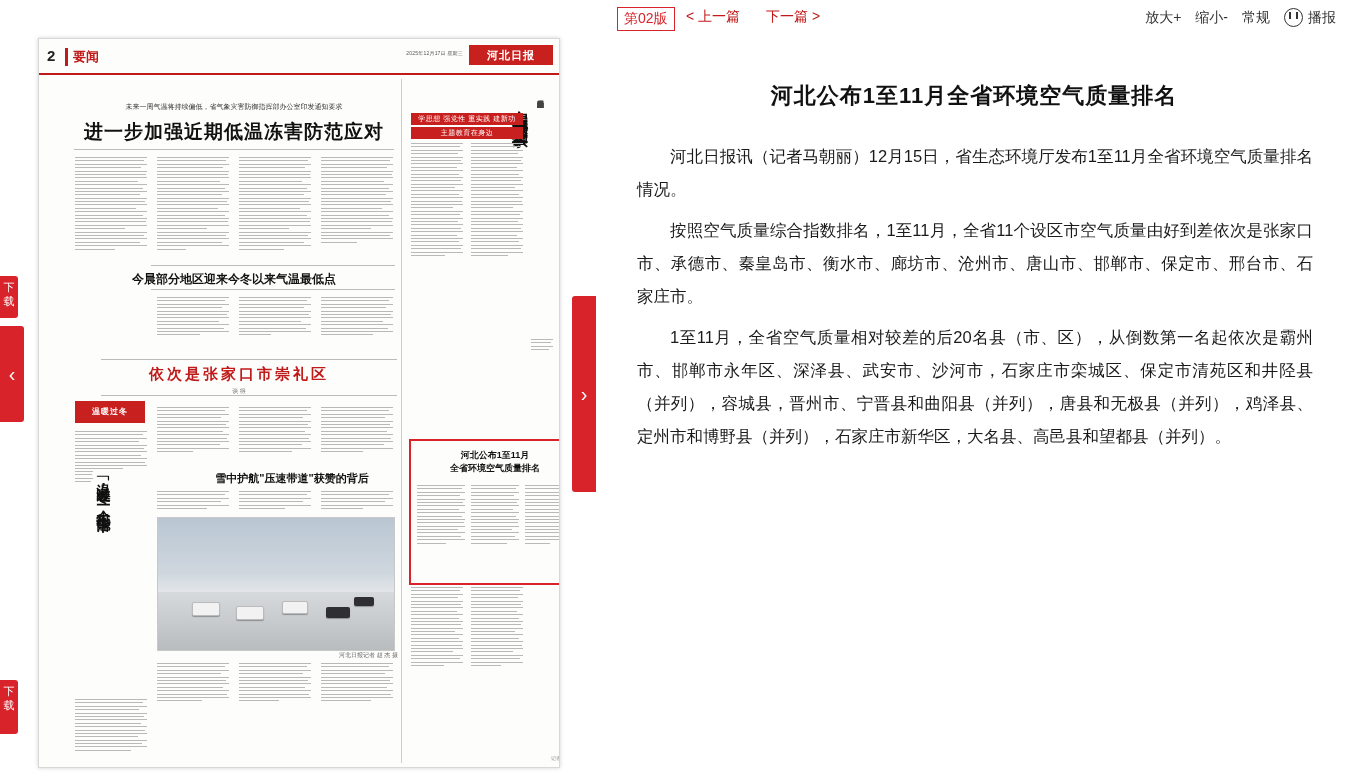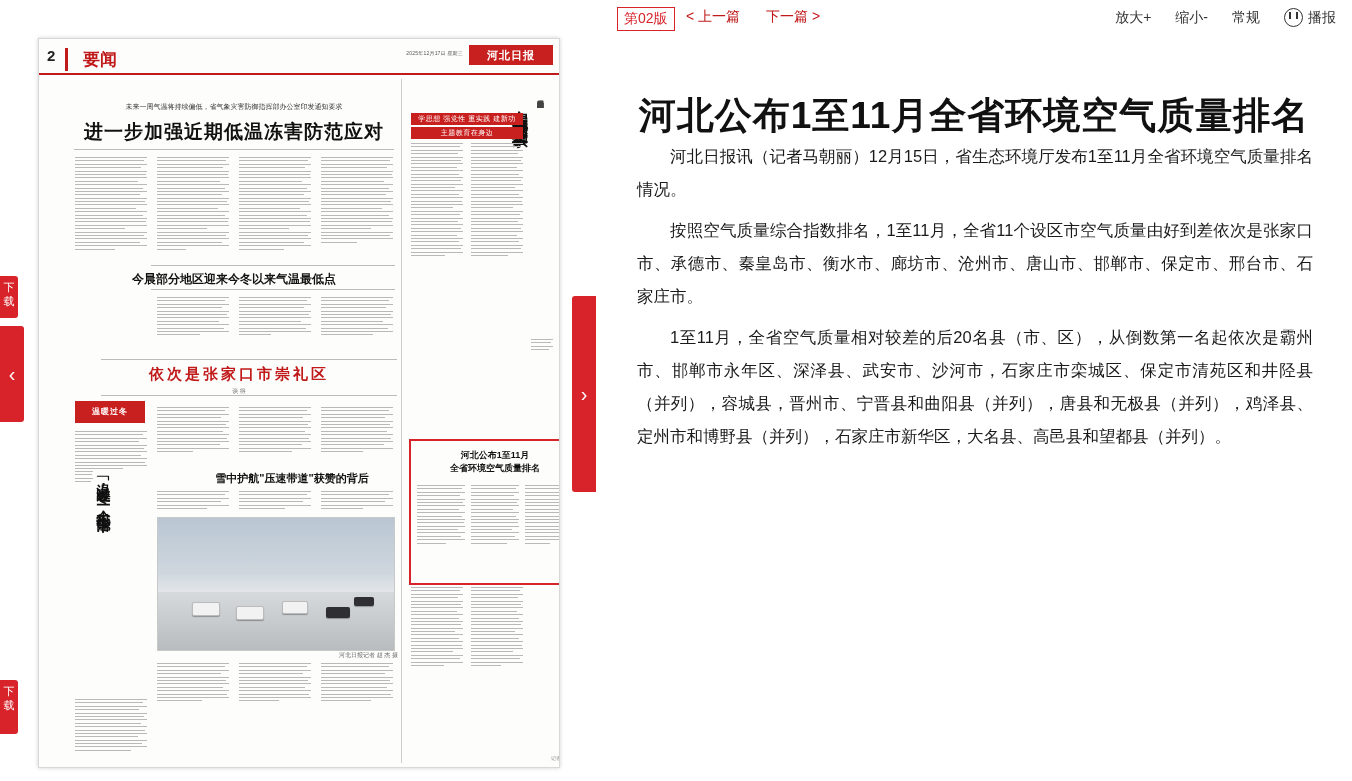--- a/index.html
+++ b/index.html
@@ -39,22 +39,22 @@
   .pg-head {
     position: absolute; left: 0; top: 0; width: 100%; height: 34px;
     border-bottom: 2px solid #c01a1a;
   }
   .pg-num {
     position: absolute; left: 8px; top: 8px;
     font-size: 15px; font-weight: bold; color: #222;
   }
   .pg-sec {
     position: absolute; left: 26px; top: 9px;
-    font-size: 17px; font-weight: bold; color: #c01a1a;
-    border-left: 3px solid #c01a1a; padding-left: 15px;
+    font-size: 13px; font-weight: bold; color: #c01a1a;
+    border-left: 3px solid #c01a1a; padding-left: 5px;
   }
   .pg-date {
     position: absolute; right: 96px; top: 11px;
     font-size: 5px; color: #555; letter-spacing: .2px;
   }
   .pg-logo {
     position: absolute; right: 6px; top: 6px;
     width: 84px; height: 20px; background: #c8201f; color: #fff;
     font-size: 11px; font-weight: bold; text-align: center; line-height: 20px;
     letter-spacing: 1px;
@@ -162,36 +162,36 @@
     position: absolute; left: 21px; top: 7px;
     border: 1px solid #d8232a; color: #d8232a; font-size: 14px;
     padding: 2px 6px; background: #fff;
   }
   .prev-link, .next-link {
     position: absolute; top: 8px; font-size: 14px; color: #c01a1a;
     text-decoration: none;
   }
   .prev-link { left: 90px; }
   .next-link { left: 170px; }
-  .tool-right { position: absolute; right: 16px; top: 8px; display: flex; align-items: center; gap: 24px; }
+  .tool-right { position: absolute; right: 16px; top: 8px; display: flex; align-items: center; gap: 14px; }
   .tool-item { font-size: 14px; color: #333; cursor: pointer; }
   .speak { display: flex; align-items: center; gap: 5px; color: #333; font-size: 14px; }
   .speak .ico {
     display: inline-block; width: 17px; height: 17px; border: 1.5px solid #333;
     border-radius: 50%; position: relative;
   }
   .speak .ico::before, .speak .ico::after {
     content: ""; position: absolute; top: 3px; width: 2px; height: 7px; background: #333;
   }
   .speak .ico::before { left: 4px; }
   .speak .ico::after { right: 4px; }
 
   .art-title {
     position: absolute; left: 40px; top: 66px; width: 676px;
-    font-size: 37px; font-weight: bold; color: #111; text-align: center;
+    font-size: 22px; font-weight: bold; color: #111; text-align: center;
     letter-spacing: 1px;
   }
   .art-body {
     position: absolute; left: 41px; top: 140px; width: 676px;
     font-size: 16.5px; color: #1a1a1a; line-height: 33px;
   }
   .art-body p { margin: 0 0 8px 0; text-indent: 2em; text-align: justify; }
 </style>
 </head>
 <body>

